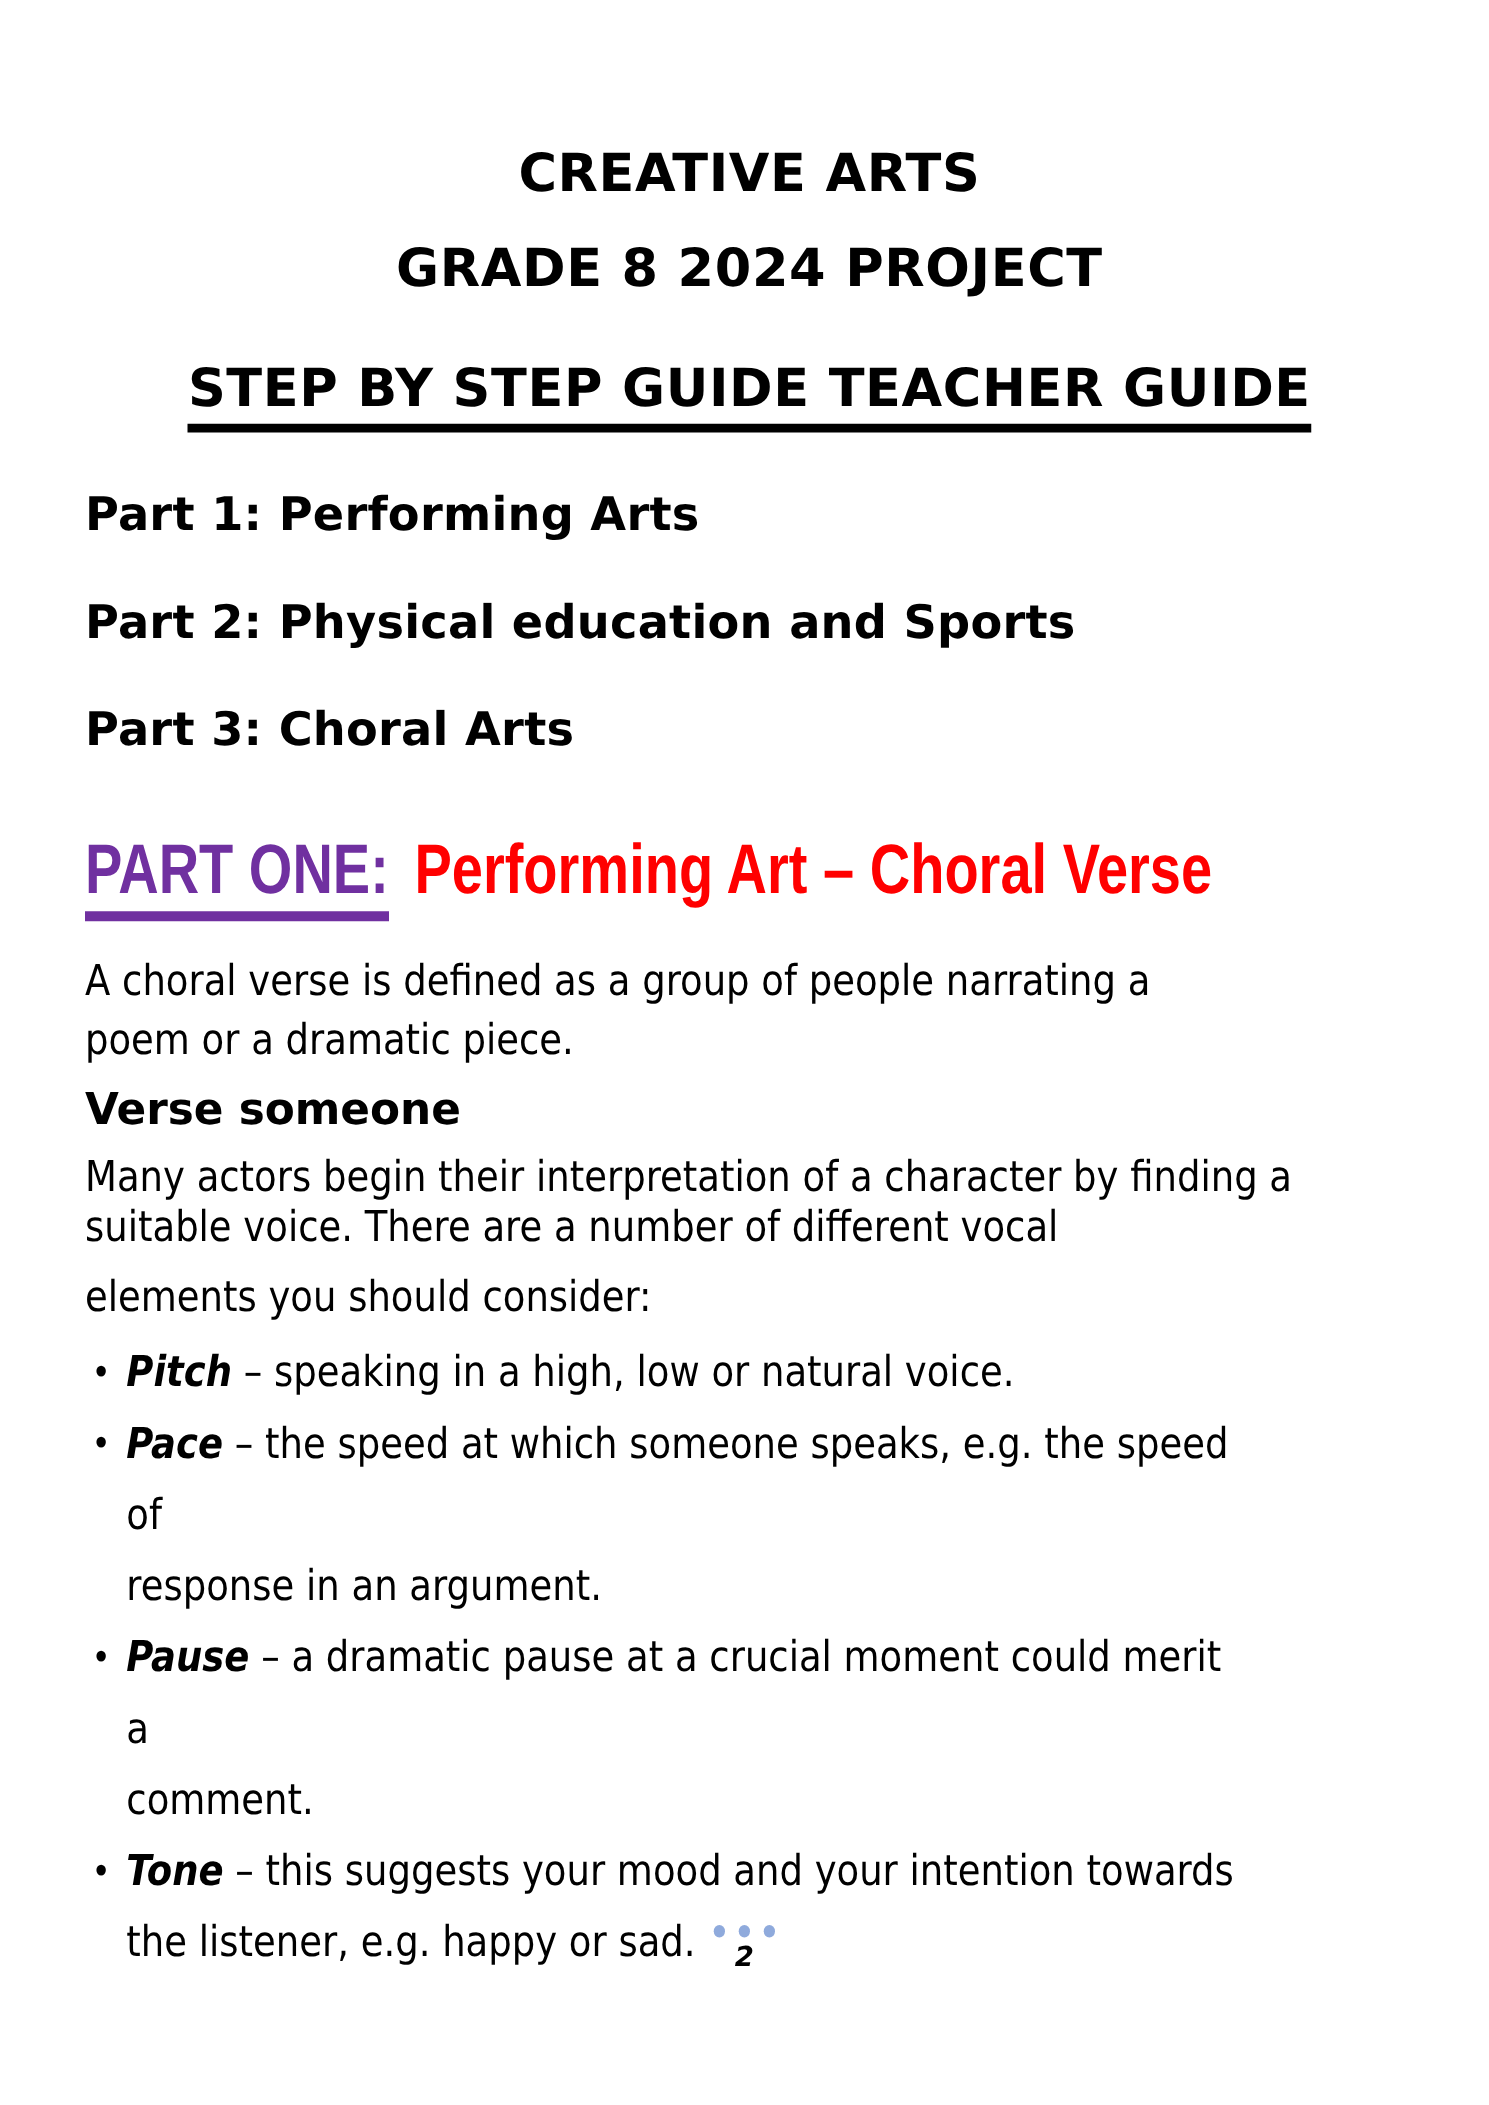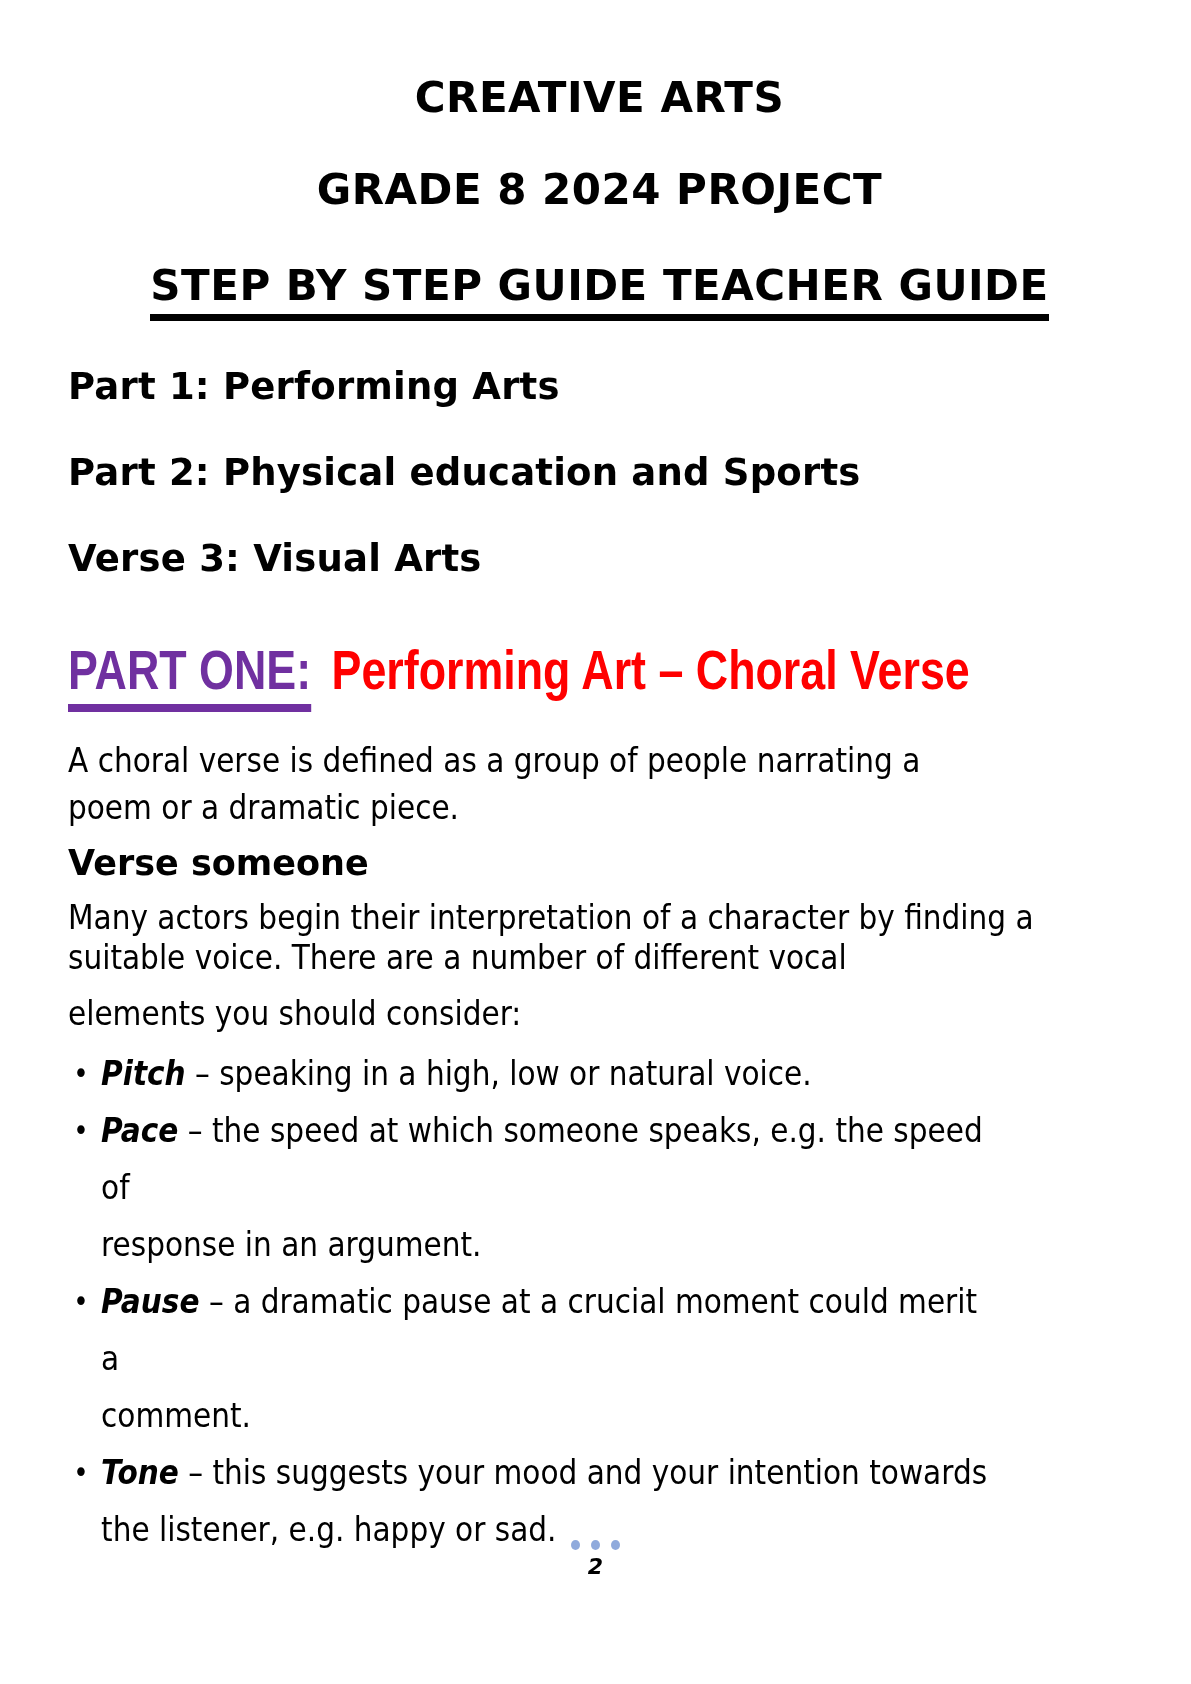--- a/index.html
+++ b/index.html
@@ -16,22 +16,22 @@
 
   
   .doc-title {
     margin: 0;
     font-size: 42px;
     line-height: 48px;
     font-weight: bold;
     text-align: center;
     letter-spacing: 0.5px;
   }
-  .t1 { padding-top: 74px; }
-  .t2 { margin-top: 44px; }
+  .t1 { padding-top: 74px; margin-top: 41px; }
+  .t2 { margin-top: 28px; }
   .t3-wrap { margin-top: 48px; text-align: center; }
   .t3-underline {
     display: inline-block;
     border-bottom: 7px solid #000000;
     padding-bottom: 4px;
   }
 
   
   .part-line {
     margin: 0;
@@ -132,21 +132,21 @@
   <div class="content">
 
     <h1 class="doc-title t1">CREATIVE ARTS</h1>
     <h1 class="doc-title t2">GRADE 8 2024 PROJECT</h1>
     <div class="doc-title t3-wrap">
       <span class="t3-underline">STEP BY STEP GUIDE TEACHER GUIDE</span>
     </div>
 
     <div class="part-line p1">Part 1: Performing Arts</div>
     <div class="part-line p2">Part 2: Physical education and Sports</div>
-    <div class="part-line p3">Verse 3: Visual Arts</div>
+    <div class="part-line p3">Part 3: Choral Arts</div>
 
     <div class="section-heading">
       <span class="section-label">PART ONE:</span>
       <span class="section-title">Performing Art – Choral Verse</span>
     </div>
 
     <p class="body-block intro">
       <span class="line">A choral verse is defined as a group of people narrating a</span>
       <span class="line">poem or a dramatic piece.</span>
     </p>

